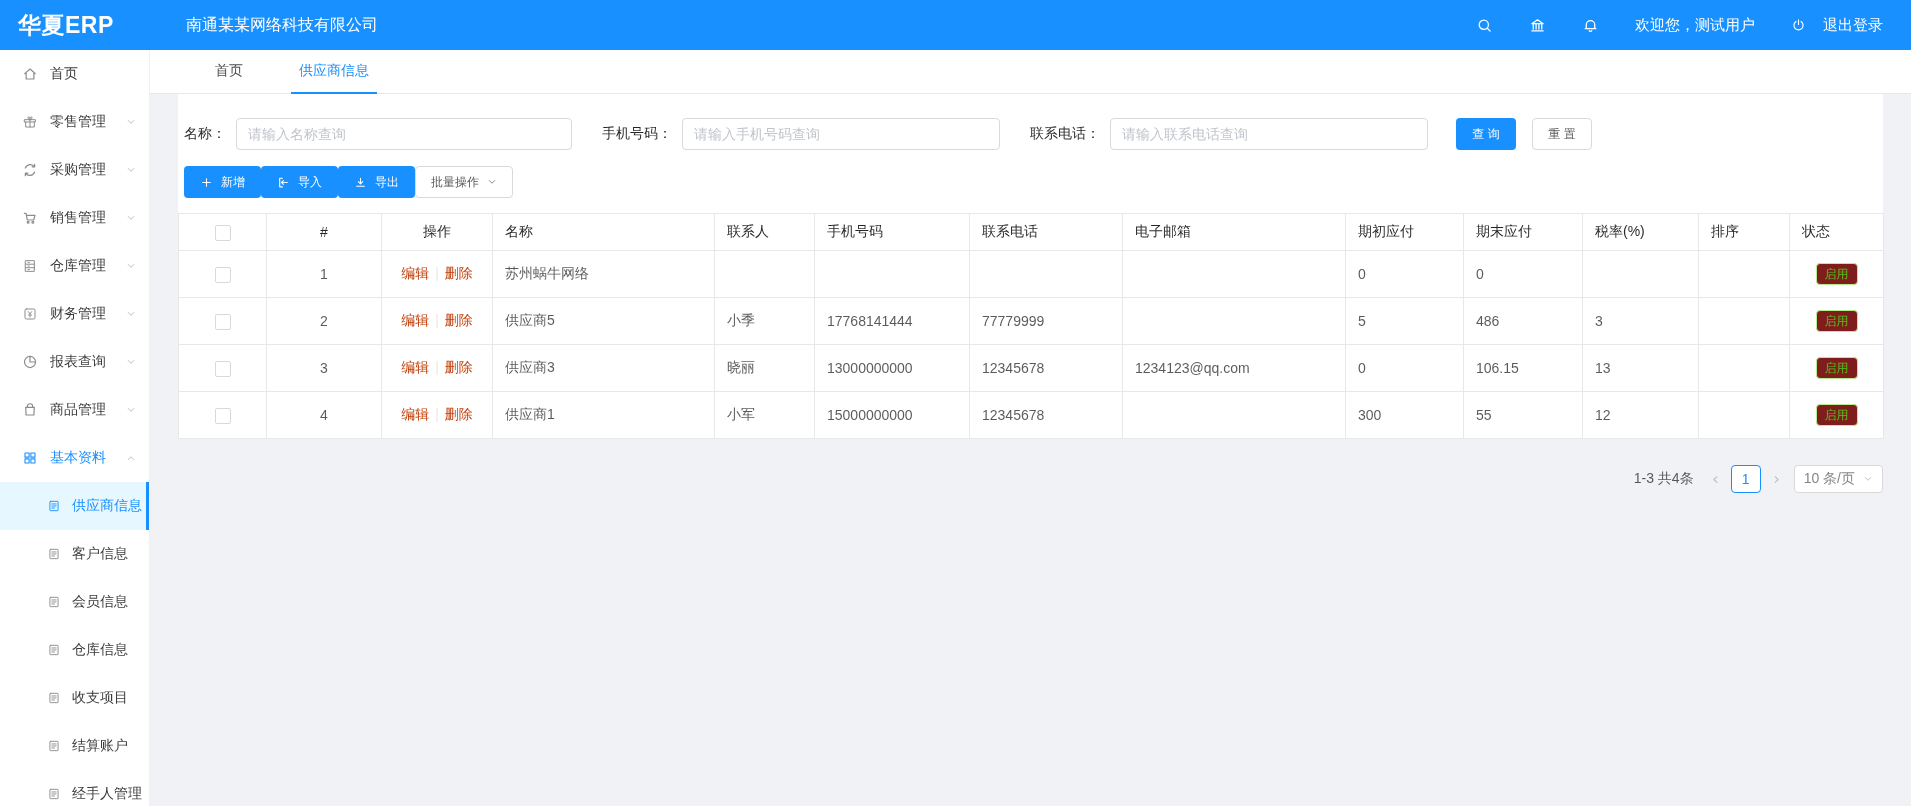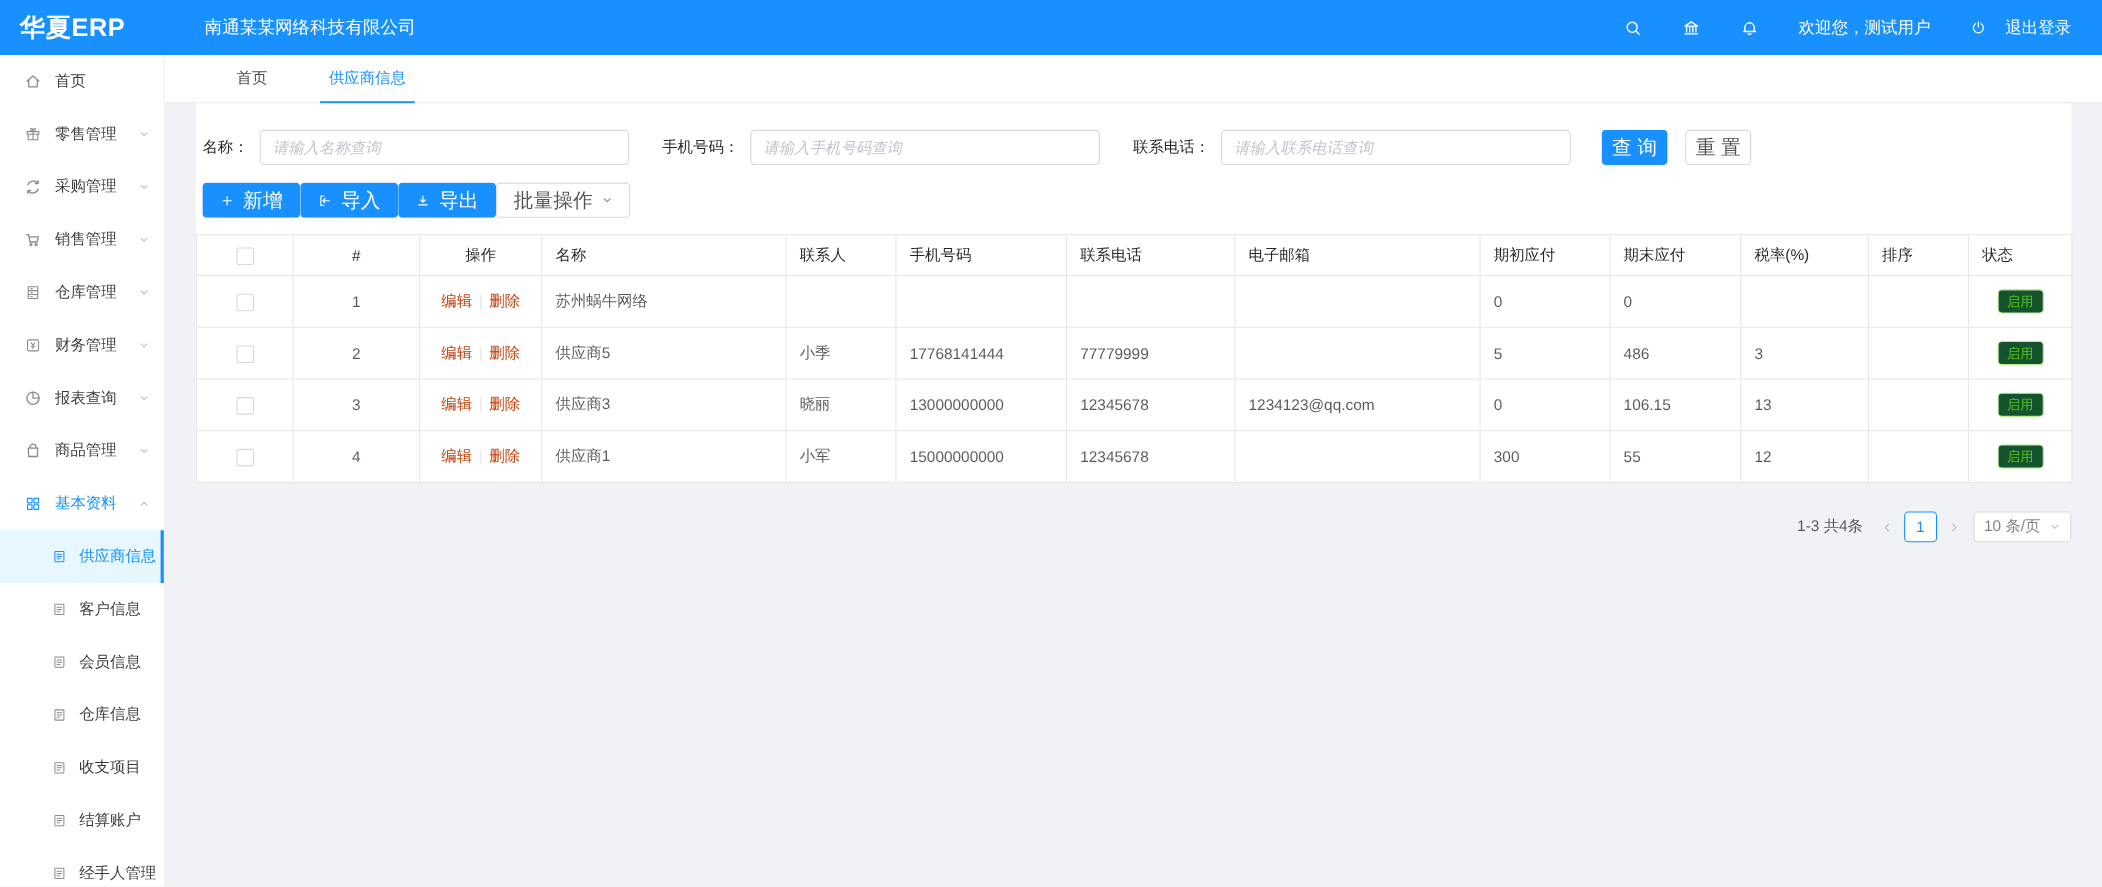--- a/index.html
+++ b/index.html
@@ -39,44 +39,44 @@
   .tab.active { color:#1890ff; border-bottom-color:#1890ff; }
 
   
   .page { flex:1; padding:0 28px; min-height:0; }
   .card { background:#fff; padding-top:0; }
 
   .filter-row { display:flex; align-items:center; padding:24px 6px 16px; }
   .f-label { color:rgba(0,0,0,.85); margin-right:10px; white-space:nowrap; }
   .f-group { display:flex; align-items:center; }
   .f-group + .f-group { margin-left:30px; }
-  .f-input { width:336px; height:32px; border:1px solid #d9d9d9; border-radius:4px; padding:0 11px; font-size:14px; color:rgba(0,0,0,.75); outline:none; font-family:inherit;font-style:italic; }
+  .f-input { width:336px; height:32px; border:1px solid #d9d9d9; border-radius:4px; padding:0 11px; font-size:14px; color:rgba(0,0,0,.75); outline:none; font-family:inherit; }
   .f-input::placeholder { color:#c0c4cc; }
   .f-input.w2 { width:318px; }
 
-  .btn { height:32px; border-radius:4px; border:1px solid transparent; font-size:18px; display:inline-flex; align-items:center; justify-content:center; padding:0 15px; cursor:pointer; font-family:inherit; background:#fff; white-space:nowrap; }
+  .btn { height:32px; border-radius:4px; border:1px solid transparent; font-size:12px; display:inline-flex; align-items:center; justify-content:center; padding:0 15px; cursor:pointer; font-family:inherit; background:#fff; white-space:nowrap; }
   .btn-primary { background:#1890ff; color:#fff; }
   .btn-default { border-color:#d9d9d9; color:rgba(0,0,0,.68); }
   .btn svg { width:13px; height:13px; margin-right:8px; }
   .btn .dd svg { width:10px; height:10px; margin:0 0 0 8px; color:#8c8c8c; }
   .btn-search { margin-left:28px; width:60px; padding:0; }
   .btn-reset { margin-left:16px; width:60px; padding:0; }
 
   .toolbar { display:flex; align-items:center; padding:0 6px 15px; }
 
   
   table { width:100%; border-collapse:collapse; table-layout:fixed; }
   th, td { border:1px solid #e8e8e8; padding:0 12px; overflow:hidden; white-space:nowrap; text-overflow:ellipsis; }
   th { height:37px; font-weight:normal; color:rgba(0,0,0,.85); text-align:left; background:#fff; }
   td { height:47px; color:rgba(0,0,0,.65); }
   .c-center { text-align:center; }
   .chk { appearance:none; -webkit-appearance:none; width:16px; height:16px; border:1px solid #d9d9d9; border-radius:2px; background:#fff; vertical-align:middle; cursor:pointer; }
   .link { color:#c2410c; cursor:pointer; }
   .act-divider { color:#e8e8e8; margin:0 6px; }
-  .badge-enabled { display:inline-block; color:#52c41a; background:#14532d; border:1px solid #b7eb8f; border-radius:4px; padding:1px 8px; font-size:12px; line-height:18px; }
+  .badge-enabled { display:inline-block; color:#52c41a; background:#7f1d1d; border:1px solid #b7eb8f; border-radius:4px; padding:1px 8px; font-size:12px; line-height:18px; }
 
   
   .pagination { display:flex; justify-content:flex-end; align-items:center; margin-top:26px; color:rgba(0,0,0,.65); }
   .pg-total { margin-right:16px; }
   .pg-chev { color:#bfbfbf; cursor:pointer; display:flex; align-items:center; }
   .pg-chev svg { width:11px; height:11px; }
   .pg-num { width:30px; height:28px; border:1px solid #1890ff; border-radius:4px; color:#1890ff; background:#fff; display:flex; align-items:center; justify-content:center; margin:0 10px; cursor:pointer; }
   .pg-size { height:28px; border:1px solid #d9d9d9; border-radius:4px; background:#fff; display:flex; align-items:center; gap:8px; padding:0 9px; margin-left:12px; color:rgba(0,0,0,.5); cursor:pointer; }
   .pg-size svg { width:10px; height:10px; color:#bfbfbf; }
 </style>

